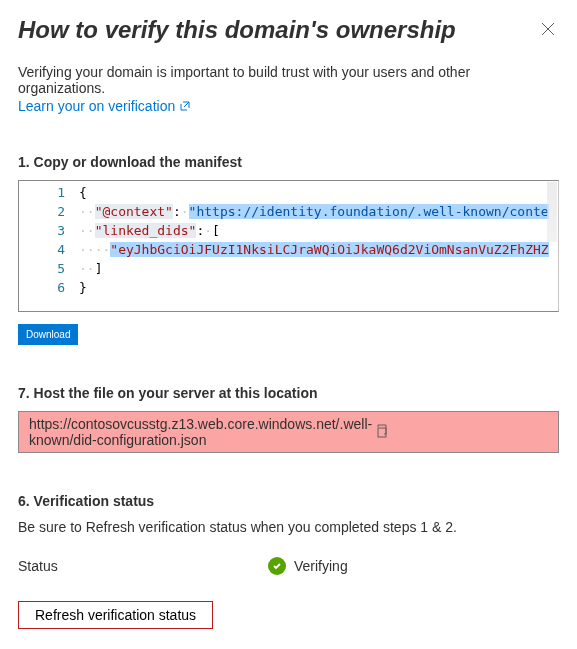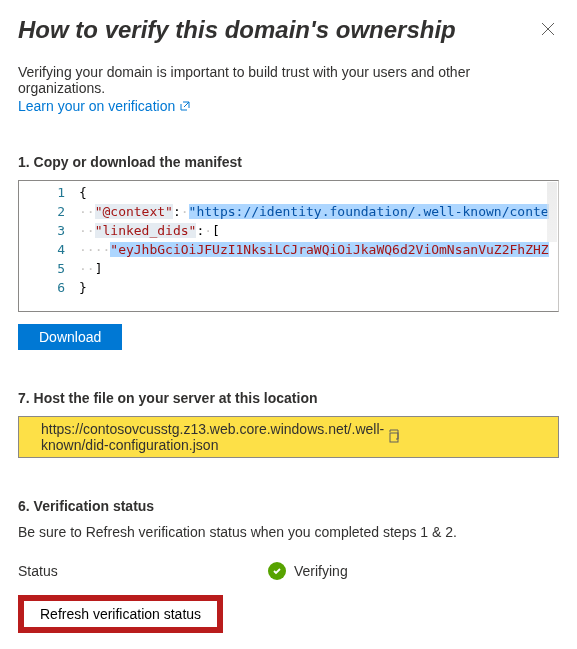--- a/index.html
+++ b/index.html
@@ -75,47 +75,47 @@
     top: 1px; right: 1px;
     width: 10px; height: 60px;
     background: linear-gradient(#e0e0e0,#e8e8e8);
     opacity: .6;
   }
   .primary-btn {
     margin-top: 12px;
     background: #0078d4;
     color: #fff;
     border: none;
-    padding: 5px 21px;
-    font-size: 14px;
+    padding: 5px 8px;
+    font-size: 10px;
     cursor: pointer;
   }
   .url-box {
     display: flex;
     align-items: center;
     border: 1px solid #8a8886;
-    background: #fde047;
-    padding: 4px 22px;
+    background: #fca5a5;
+    padding: 4px 10px;
     color: #323130;
   }
   .url-box span { flex: 1; }
   .copy-icon { cursor: pointer; padding: 0 2px; }
   .hint { margin: 6px 0 22px 0; }
   .status-row { display: flex; align-items: center; }
   .status-label { width: 250px; }
   .status-val { display: inline-flex; align-items: center; gap: 8px; }
   .check-circle {
     width: 18px; height: 18px; border-radius: 50%;
     background: #57a300;
     display: inline-flex; align-items: center; justify-content: center;
   }
   .secondary-btn {
-    margin-top: 15px;
+    margin-top: 26px;
     background: #fff;
-    border: 6px solid #b91c1c;
+    border: 1px solid #b91c1c;
     padding: 5px 16px;
     font-size: 14px;
     cursor: pointer;
   }
 </style>
 </head>
 <body>
 
 
 

